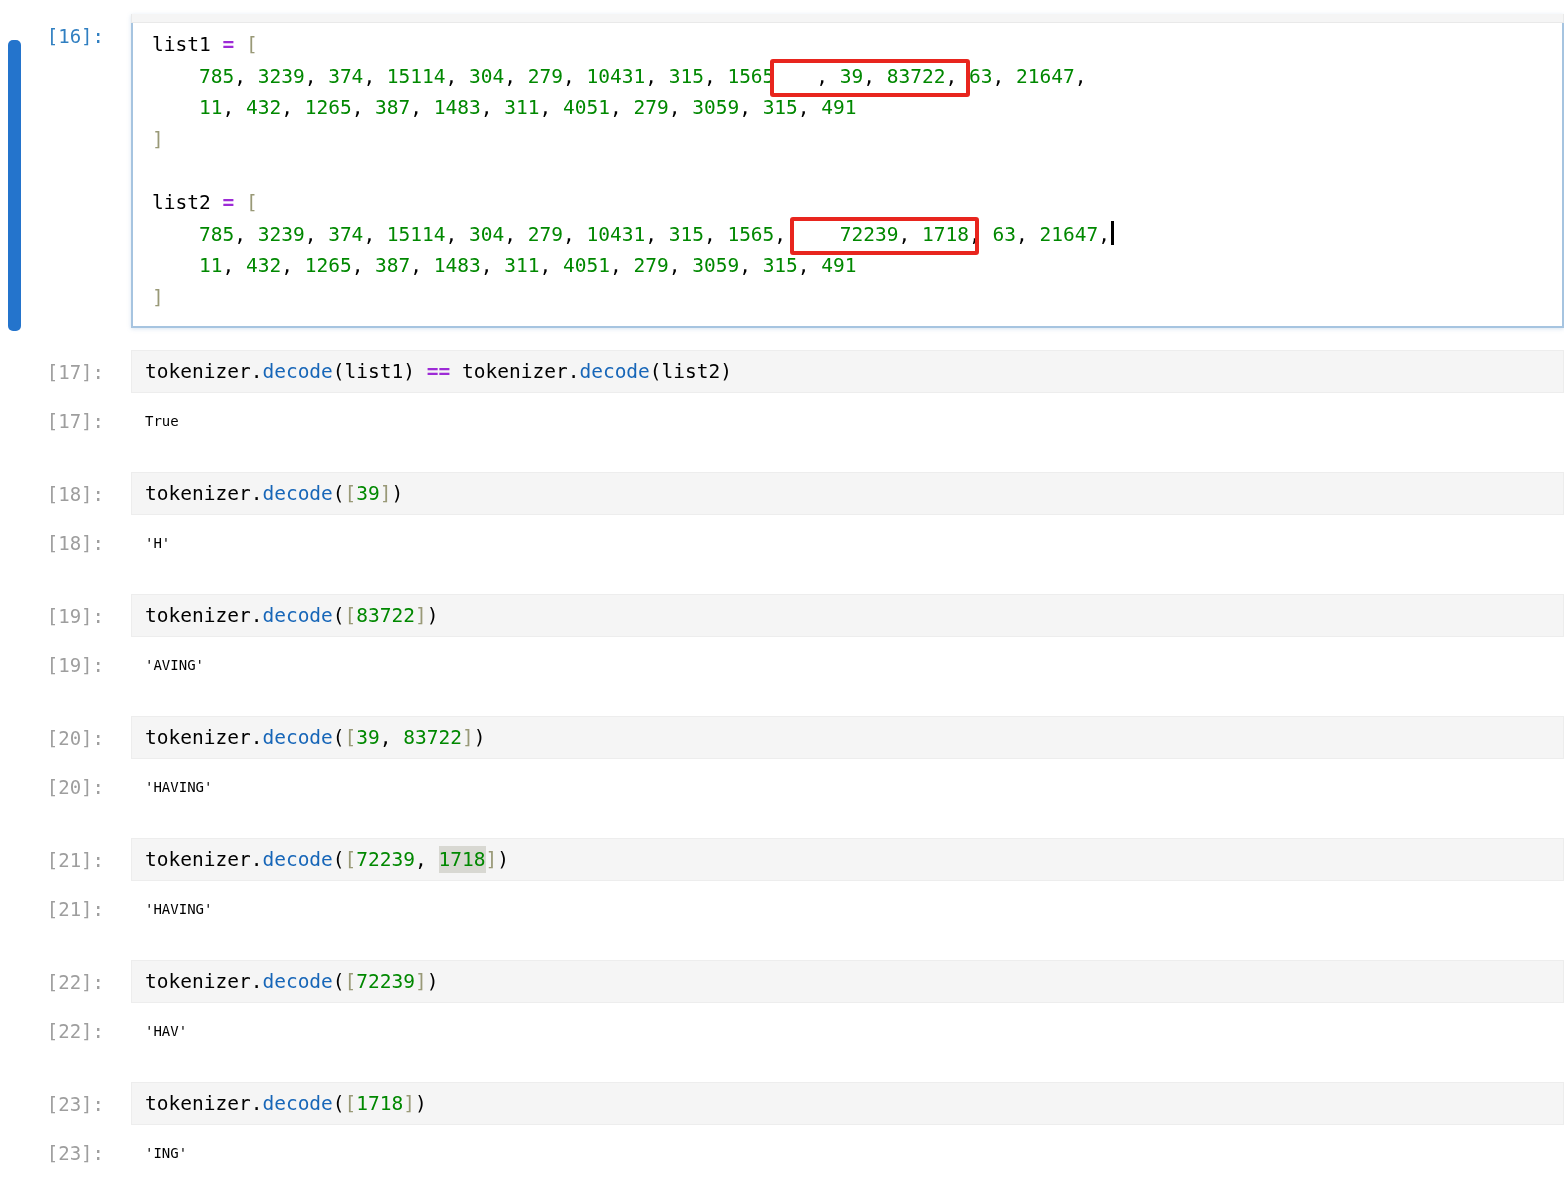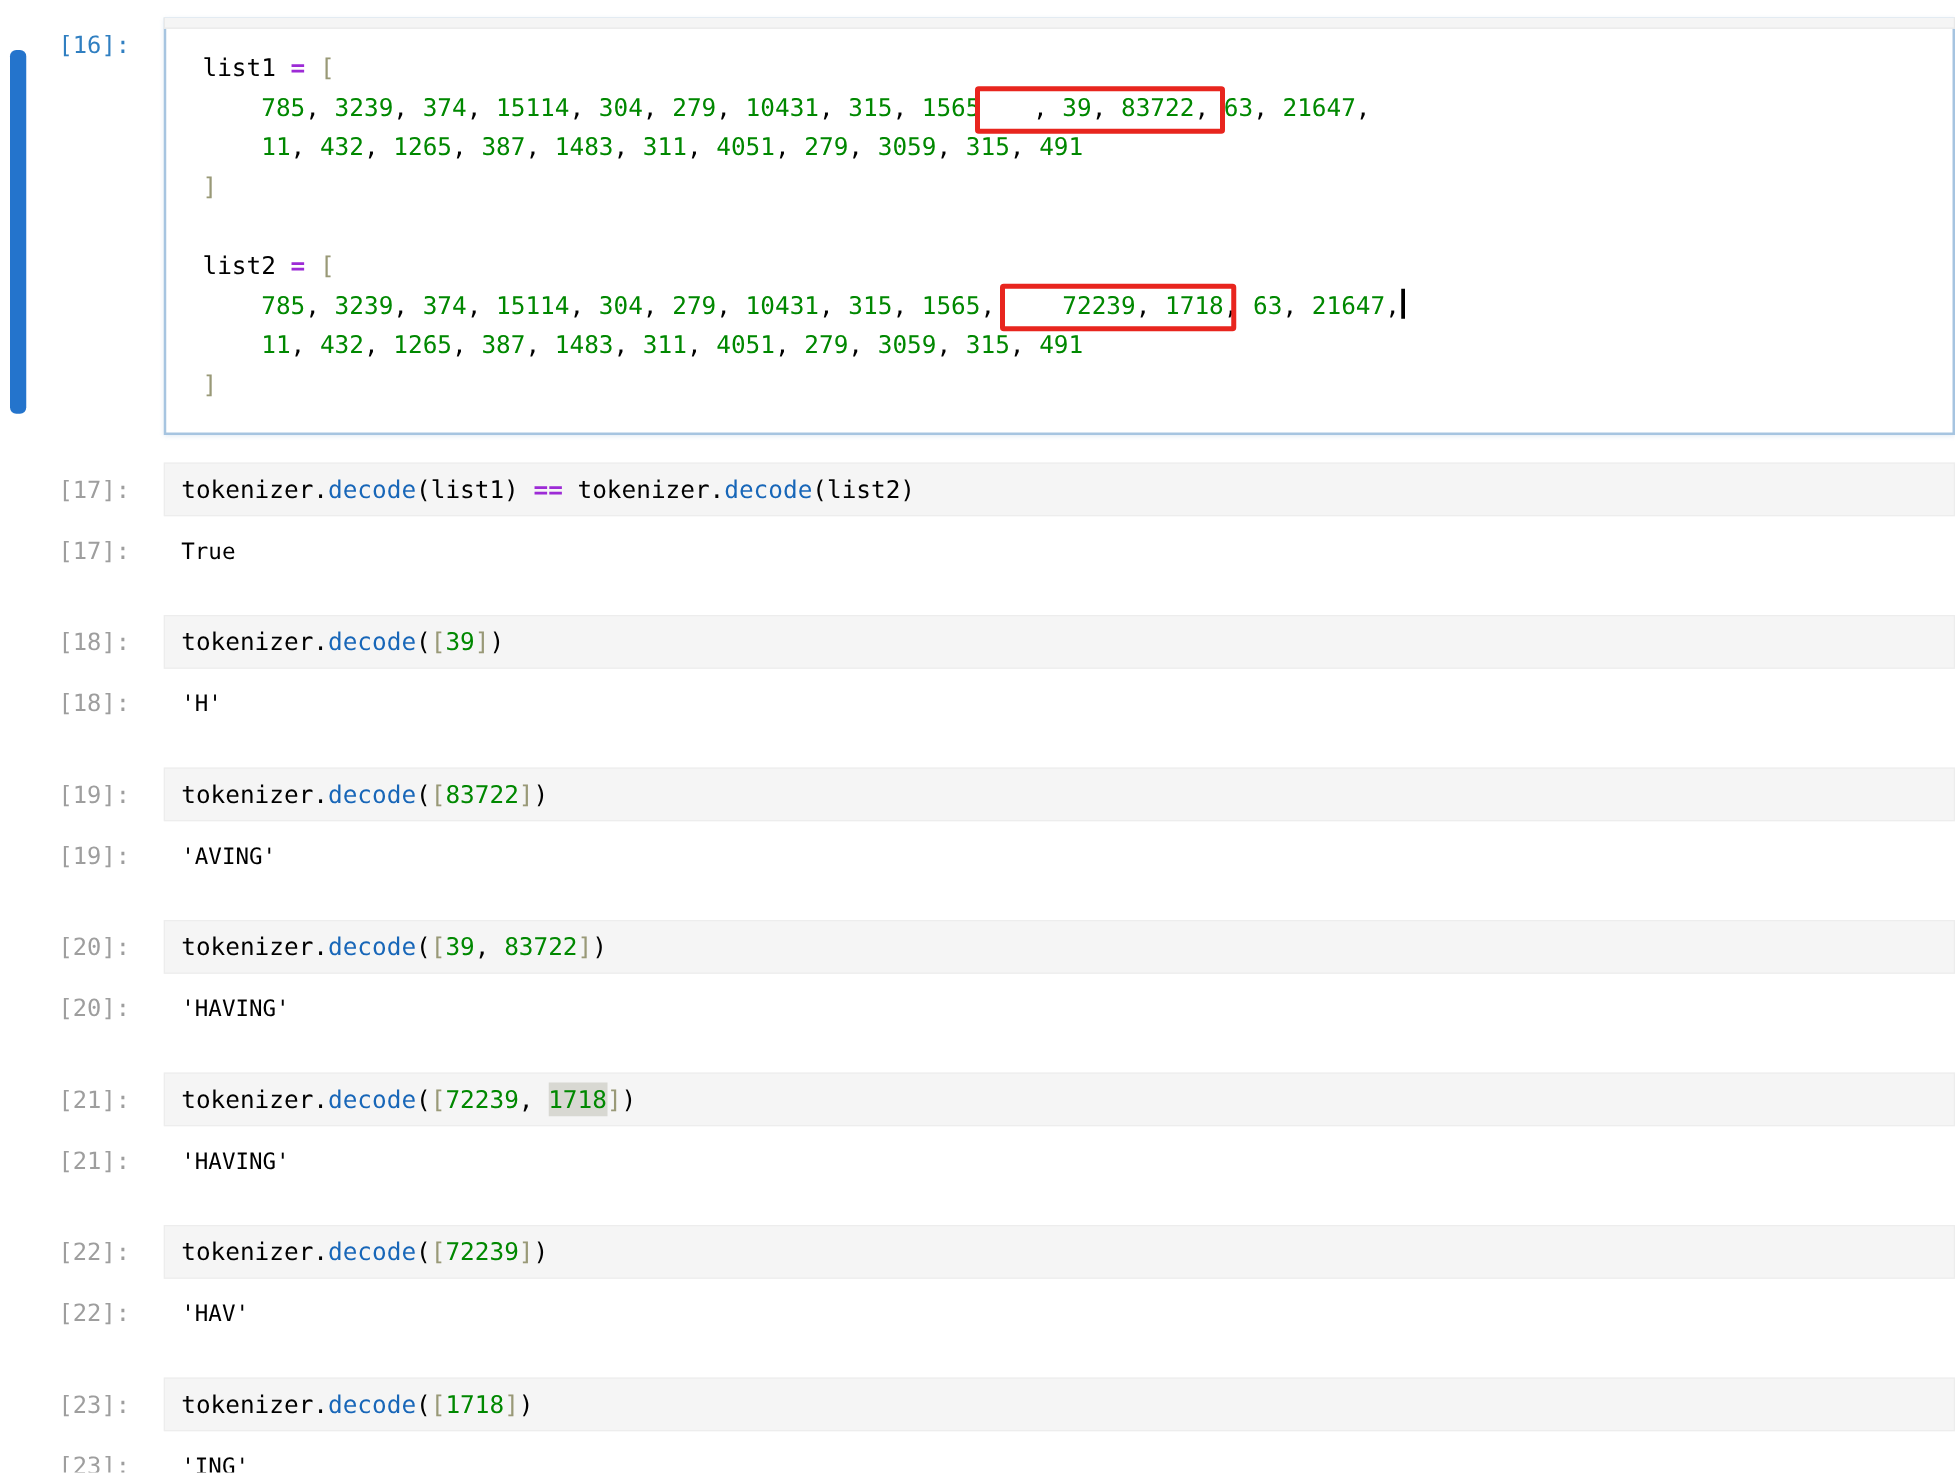--- a/index.html
+++ b/index.html
@@ -45,36 +45,36 @@
 
   
   .row16{margin-top:14px;}
   .row16 .prompt-col{padding-top:11px;}
   .editor-active{
     flex:1;background:#ffffff;
     border:2px solid var(--c-active-border);
     box-shadow:0 1px 4px rgba(130,170,210,0.30);
     padding:6px 12px;box-sizing:border-box;
   }
-  pre.code{margin:17px;font-family:inherit;}
+  pre.code{margin:7px;font-family:inherit;}
   .code-line{white-space:pre;height:31.6px;line-height:31.6px;font-size:19.5px;color:var(--c-plain);}
 
   
   .input-row{margin-top:0;}
   .input-row .prompt-col{padding-top:11px;}
   .editor-input{
     flex:1;background:var(--c-input-bg);
     border:1px solid #ededed;box-sizing:border-box;
     padding:9px 13px;font-size:19.5px;line-height:23px;white-space:pre;color:var(--c-plain);
   }
   .first-input{margin-top:22px;}
 
   
   .output-row{margin-top:17px;margin-bottom:39px;}
-  .output-text{flex:1;padding-left:14px;font-size:18px;line-height:23px;white-space:pre;color:var(--c-plain);}
+  .output-text{flex:1;padding-left:14px;font-size:14px;line-height:23px;white-space:pre;color:var(--c-plain);}
 
   
   .tk-p{color:var(--c-plain);}
   .tk-n{color:var(--c-number);text-align:center;}
   .tk-o{color:var(--c-operator);font-weight:bold;}
   .tk-f{color:var(--c-property);text-align:right;}
   .tk-b{color:var(--c-bracket);}
   .tk-nh{color:var(--c-number);background:var(--c-highlight);padding:2px 0;}
 
   

